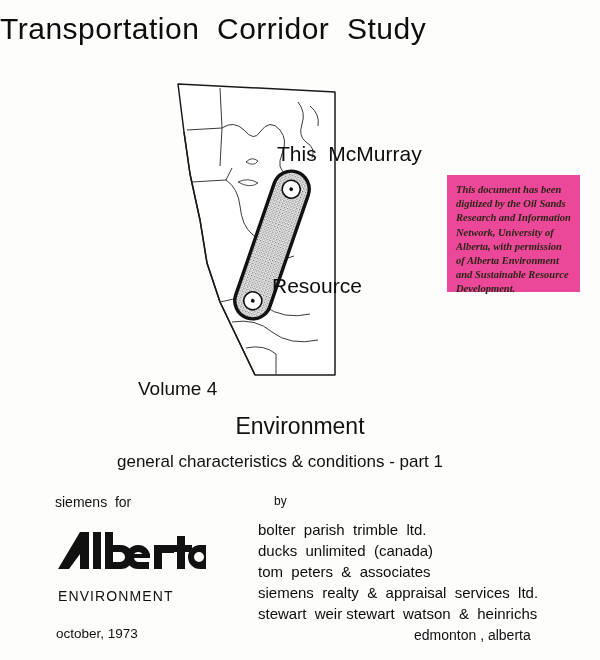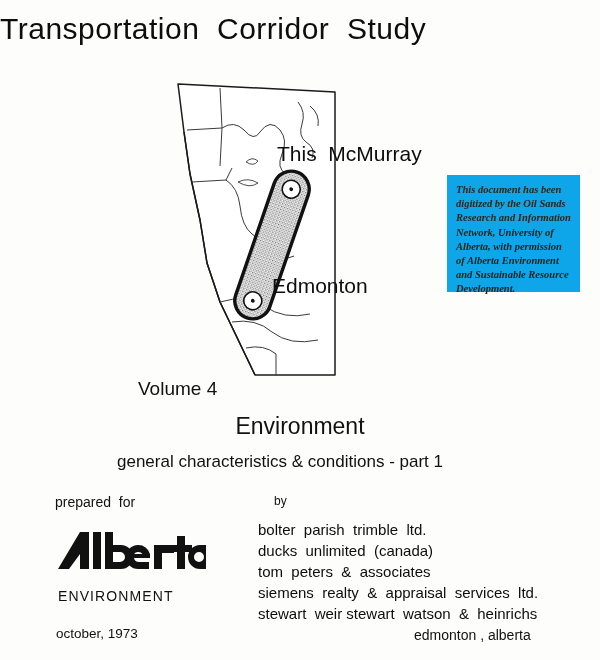--- a/index.html
+++ b/index.html
@@ -68,21 +68,21 @@
     top: 274px;
   }
 
   
   .stamp {
     position: absolute;
     left: 447px;
     top: 175px;
     width: 133px;
     height: 117px;
-    background: #0ea5e9;
+    background: #ec4899;
     box-sizing: border-box;
     padding: 8px 9px 6px 9px;
   }
   .stamp-text {
     font-family: "Liberation Serif", serif;
     font-style: italic;
     font-weight: 700;
     font-size: 10.5px;
     line-height: 14.2px;
     color: #2b2415;
@@ -235,32 +235,32 @@
         <rect x="94" y="98" width="36" height="154" rx="18" ry="18" fill="url(#stipple)" stroke="#111111" stroke-width="3.4"></rect>
         <circle cx="112" cy="116" r="9" fill="#ffffff" stroke="#111111" stroke-width="1.6"></circle>
         <circle cx="112" cy="116" r="1.9" fill="#111111"></circle>
         <circle cx="112" cy="234" r="9" fill="#ffffff" stroke="#111111" stroke-width="1.6"></circle>
         <circle cx="112" cy="234" r="1.9" fill="#111111"></circle>
       </g>
     </svg>
   </div>
 
   <div class="city-label city-fortmcmurray">This  McMurray</div>
-  <div class="city-label city-edmonton">Edmonton</div>
+  <div class="city-label city-edmonton">Resource</div>
 
   <div class="stamp">
     <p class="stamp-text">This document has been digitized by the Oil Sands Research and Information Network, University of Alberta, with permission of Alberta Environment and Sustainable Resource Development.</p>
   </div>
 
   <div class="volume">Volume 4</div>
 
   <div class="environment-heading">Environment</div>
   <div class="subtitle">general characteristics &amp; conditions - part 1</div>
 
-  <div class="prepared-for">prepared  for</div>
+  <div class="prepared-for">siemens  for</div>
 
   <div class="alberta-logo">
     <svg viewBox="0 0 300 96" xmlns="http://www.w3.org/2000/svg">
       <g fill="#111111">
 
         <path d="M 48 8 L 66 8 L 66 82 L 48 82 L 48 52 L 26 82 L 4 82 Z"></path>
 
         <path d="M 74 8 L 90 8 L 90 82 L 74 82 Z"></path>
 
         <path d="M 98 8 L 114 8 L 114 34 L 98 34 Z"></path>

